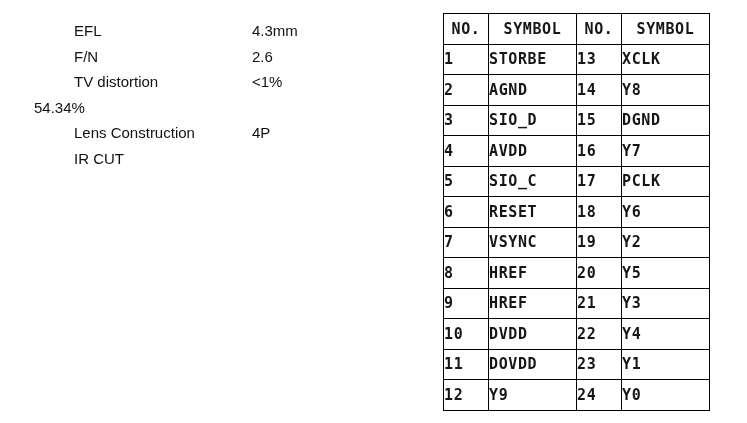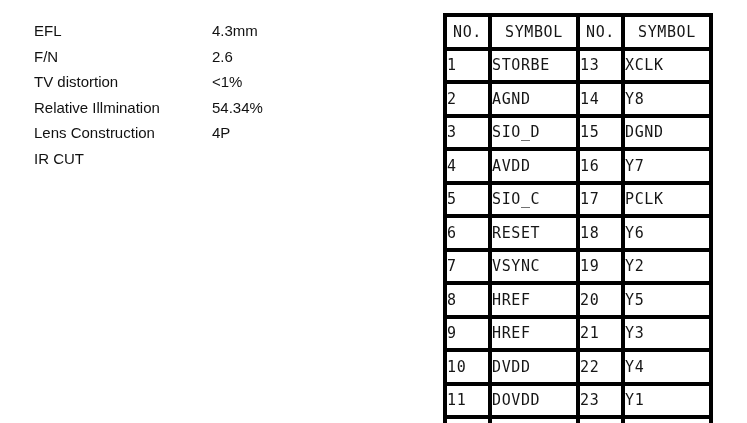--- a/index.html
+++ b/index.html
@@ -33,20 +33,21 @@
   .spec-row {
     display: flex;
     font-size: 15px;
     line-height: 25.5px;
     color: #111;
     white-space: nowrap;
   }
   .spec-label {
     width: 178px;
     flex: 0 0 178px;
+    margin-left: 40px;
   }
   .spec-value {
     flex: 1 1 auto;
   }
   .sup-deg {
     font-size: 11px;
     vertical-align: super;
     line-height: 0;
   }
   .pm {
@@ -62,25 +63,25 @@
     width: 267px;
   }
   table#pin-table {
     border-collapse: collapse;
     table-layout: fixed;
     width: 267px;
     font-family: "DejaVu Sans Mono", monospace;
   }
   table#pin-table td,
   table#pin-table th {
-    border: 4px solid #000000;
+    border: 1px solid #000000;
     height: 29.5px;
     padding: 0;
     vertical-align: middle;
-    font-weight: 400;
+    font-weight: 700;
     font-size: 15px;
     color: #161616;
     letter-spacing: 0.6px;
   }
   table#pin-table th {
     font-size: 15px;
   }
   col.c-no { width: 45px; }
   col.c-sym { width: 88px; }
 
@@ -98,21 +99,20 @@
       </div>
       <div class="spec-row">
         <div class="spec-label">F/N</div>
         <div class="spec-value">2.6</div>
       </div>
       <div class="spec-row">
         <div class="spec-label">TV distortion</div>
         <div class="spec-value">&lt;1%</div>
       </div>
       <div class="spec-row">
-        <div class="spec-label">Relative Illmination</div>
         <div class="spec-value">54.34%</div>
       </div>
       <div class="spec-row">
         <div class="spec-label">Lens Construction</div>
         <div class="spec-value">4P</div>
       </div>
       <div class="spec-row">
         <div class="spec-label">IR CUT</div>
       </div>
     </div>

